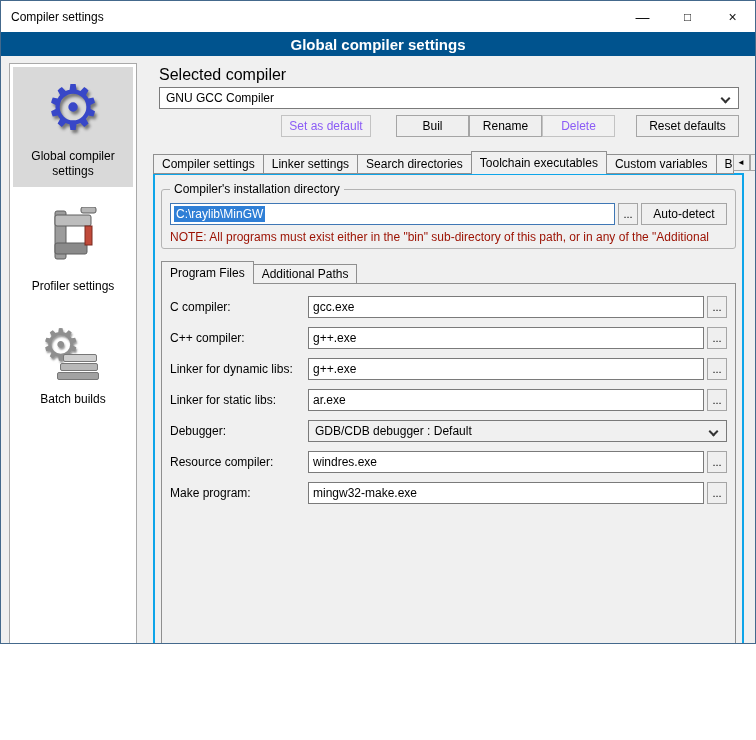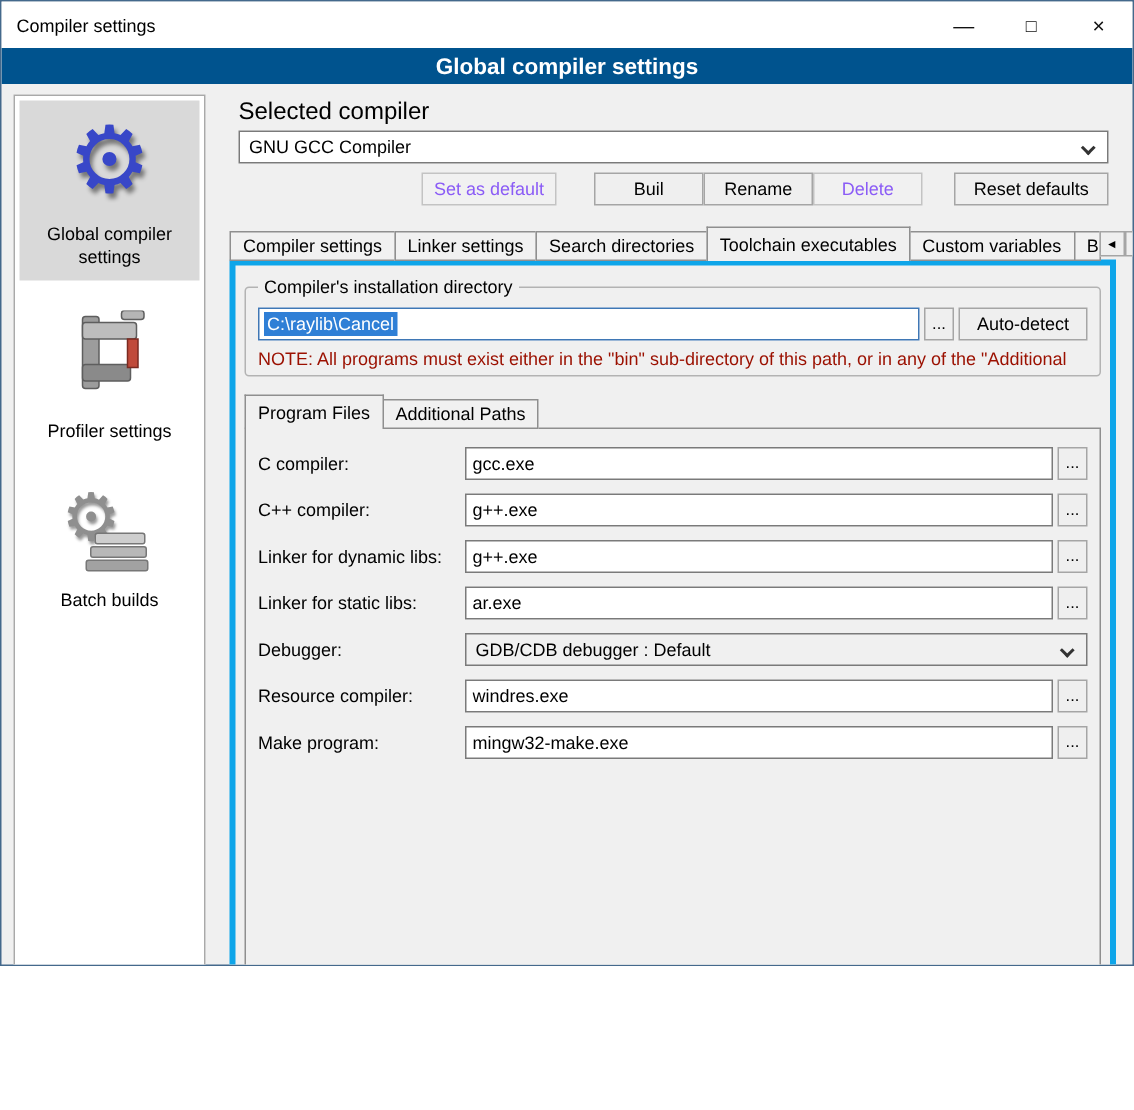--- a/index.html
+++ b/index.html
@@ -52,21 +52,21 @@
 
   
   .tabstrip { position:absolute; left:151px; top:94px; width:591px; height:23px; display:flex; align-items:flex-end; z-index:2; }
   .tab { height:20px; background:#f1f1f1; border:1px solid #8f8f8f; border-bottom:1px solid #8f8f8f;
          display:flex; align-items:center; padding:0 8px; font-size:12px; white-space:nowrap; cursor:pointer; margin-right:-1px; }
   .tab.active { height:23px; background:#f0f0f0; border-bottom:none; padding-bottom:1px; z-index:3; }
   .tab.cut { overflow:hidden; max-width:46px; }
   .tab-arrows { margin-left:auto; display:flex; margin-bottom:3px; }
   .tab-arrows .btn { width:17px; height:17px; padding:0; font-size:8px; }
 
-  .panel { position:absolute; left:151px; top:116px; width:591px; height:529px; border:4px solid #0ea5e9;
+  .panel { position:absolute; left:151px; top:116px; width:591px; height:529px; border:2px solid #0ea5e9;
            background:#f0f0f0; padding:14px 6px 6px; display:flex; flex-direction:column; }
 
   
   .groupbox { position:relative; border:1px solid #b3b3b3; border-radius:3px; margin:0 0 12px; padding:13px 8px 4px; }
   .groupbox .legend { position:absolute; top:-8px; left:8px; background:#f0f0f0; padding:0 4px; font-size:12px; }
   .dir-row { display:flex; gap:3px; align-items:center; }
   .textbox { flex:1; height:22px; border:1px solid #3f77b5; background:#fff; display:flex; align-items:center;
              padding:0 3px; font-size:12px; overflow:hidden; }
   .selection { background:#2f7fd6; color:#fff; padding:1px 2px; white-space:nowrap; }
   .browse { width:20px; height:22px; background:#efefef; border:1px solid #a5a5a5; font-size:11px;
@@ -172,21 +172,21 @@
           </div>
       </div>
     </div>
 
     <div class="panel">
 
       <div class="groupbox">
         <span class="legend">Compiler's installation directory</span>
         <div class="dir-row">
           <div class="textbox">
-            <span class="selection">C:\raylib\Cancel</span>
+            <span class="selection">C:\raylib\MinGW</span>
           </div>
           <div class="browse">...</div>
           <div class="btn autodetect">Auto-detect</div>
         </div>
         <div class="note">NOTE: All programs must exist either in the "bin" sub-directory of this path, or in any of the "Additional</div>
       </div>
 
       <div class="subtabstrip">
         <div class="tab active">Program Files</div>
         <div class="tab">Additional Paths</div>

